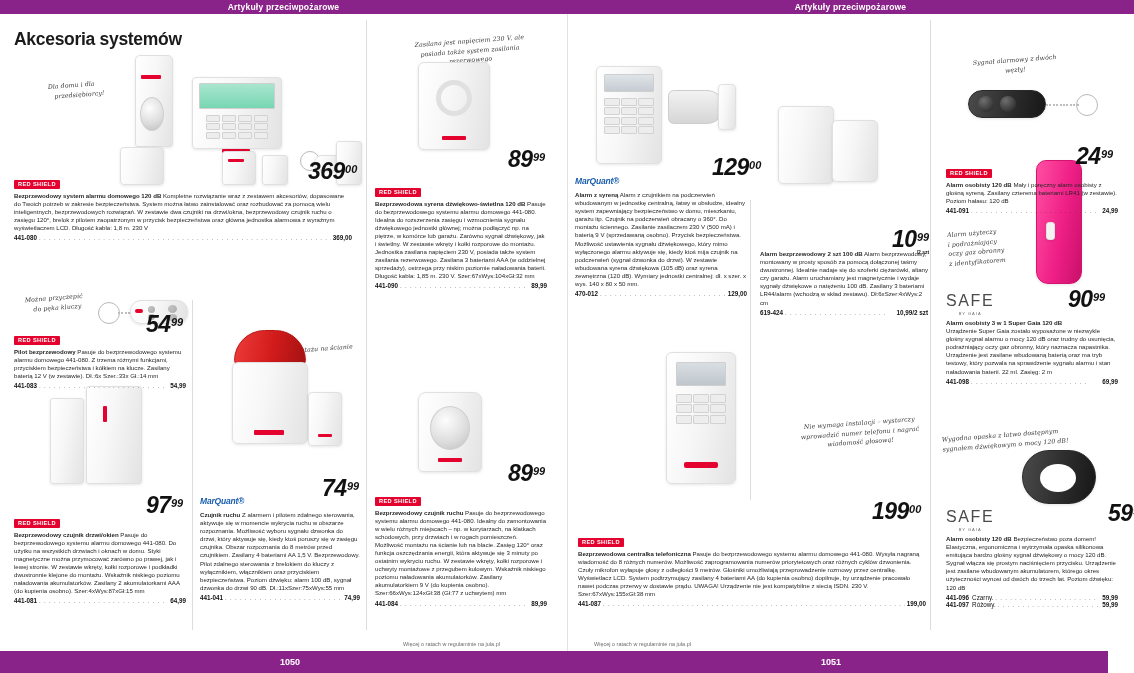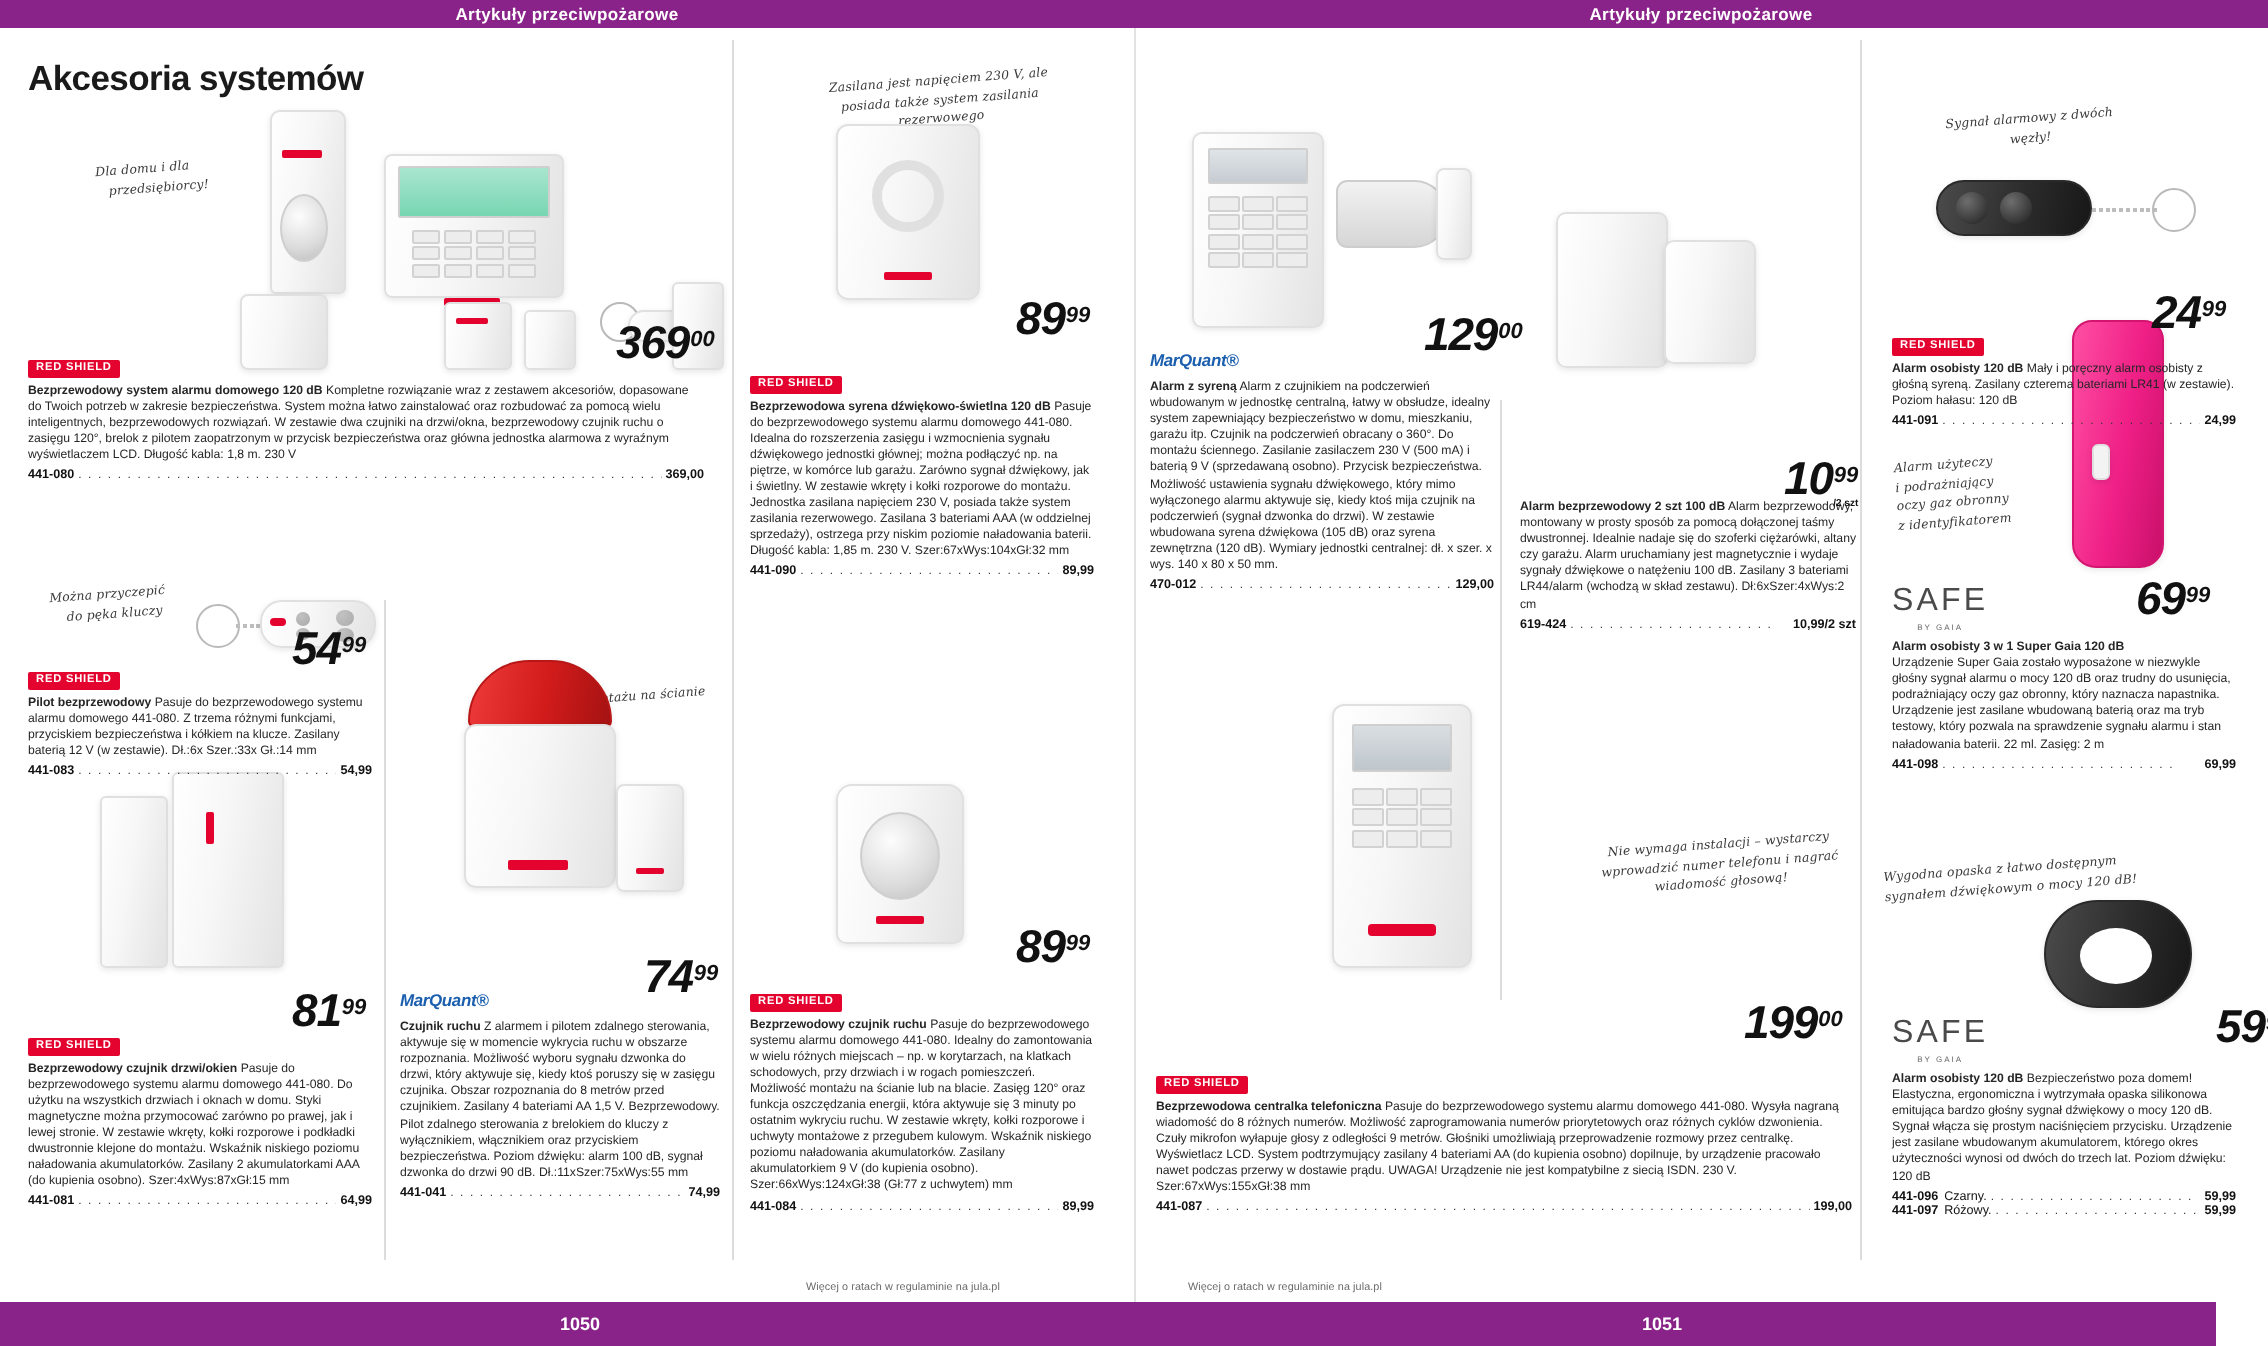--- a/index.html
+++ b/index.html
@@ -430,21 +430,21 @@
       <b>Bezprzewodowy czujnik drzwi/okien</b>
       <span>Pasuje do bezprzewodowego systemu alarmu domowego 441-080. Do użytku na wszystkich drzwiach i oknach w domu. Styki magnetyczne można przymocować zarówno po prawej, jak i lewej stronie. W zestawie wkręty, kołki rozporowe i podkładki dwustronnie klejone do montażu. Wskaźnik niskiego poziomu naładowania akumulatorków. Zasilany 2 akumulatorkami AAA (do kupienia osobno). Szer:4xWys:87xGł:15 mm</span>
     </div>
     <div class="artline">
       <span class="code">441-081</span>
       <span class="dots">. . . . . . . . . . . . . . . . . . . . . . . . . . . .</span>
       <span class="val">64,99</span>
     </div>
   </div>
   <div class="price" style="left:146px; top:494px;">
-    <span class="maj">81</span><span class="min">99</span>
+    <span class="maj">97</span><span class="min">99</span>
   </div>
 
   <div class="prod" style="left:200px; top:490px; width:160px;">
     <span class="brand marquant">MarQuant®</span>
     <div class="desc" style="margin-top:2px;">
       <b>Czujnik ruchu</b>
       <span>Z alarmem i pilotem zdalnego sterowania, aktywuje się w momencie wykrycia ruchu w obszarze rozpoznania. Możliwość wyboru sygnału dzwonka do drzwi, który aktywuje się, kiedy ktoś poruszy się w zasięgu czujnika. Obszar rozpoznania do 8 metrów przed czujnikiem. Zasilany 4 bateriami AA 1,5 V. Bezprzewodowy. Pilot zdalnego sterowania z brelokiem do kluczy z wyłącznikiem, włącznikiem oraz przyciskiem bezpieczeństwa. Poziom dźwięku: alarm 100 dB, sygnał dzwonka do drzwi 90 dB. Dł.:11xSzer:75xWys:55 mm</span>
     </div>
     <div class="artline">
       <span class="code">441-041</span>
@@ -561,21 +561,21 @@
       <b>Alarm osobisty 3 w 1 Super Gaia 120 dB</b><br>
       <span>Urządzenie Super Gaia zostało wyposażone w niezwykle głośny sygnał alarmu o mocy 120 dB oraz trudny do usunięcia, podrażniający oczy gaz obronny, który naznacza napastnika. Urządzenie jest zasilane wbudowaną baterią oraz ma tryb testowy, który pozwala na sprawdzenie sygnału alarmu i stan naładowania baterii. 22 ml. Zasięg: 2 m</span>
     </div>
     <div class="artline">
       <span class="code">441-098</span>
       <span class="dots">. . . . . . . . . . . . . . . . . . . . . . . .</span>
       <span class="val">69,99</span>
     </div>
   </div>
   <div class="price" style="left:1068px; top:288px;">
-    <span class="maj">69</span><span class="min">99</span>
+    <span class="maj">90</span><span class="min">99</span>
   </div>
 
   <div class="prod" style="left:946px; top:508px; width:172px;">
     <div style="display:inline-block; text-align:center; margin-bottom:2px;">
       <span class="brand safe">SAFE</span>
       <span class="safe-sub">BY GAIA</span>
     </div>
     <div class="desc">
       <b>Alarm osobisty 120 dB</b>
       <span>Bezpieczeństwo poza domem! Elastyczna, ergonomiczna i wytrzymała opaska silikonowa emitująca bardzo głośny sygnał dźwiękowy o mocy 120 dB. Sygnał włącza się prostym naciśnięciem przycisku. Urządzenie jest zasilane wbudowanym akumulatorem, którego okres użyteczności wynosi od dwóch do trzech lat. Poziom dźwięku: 120 dB</span>

